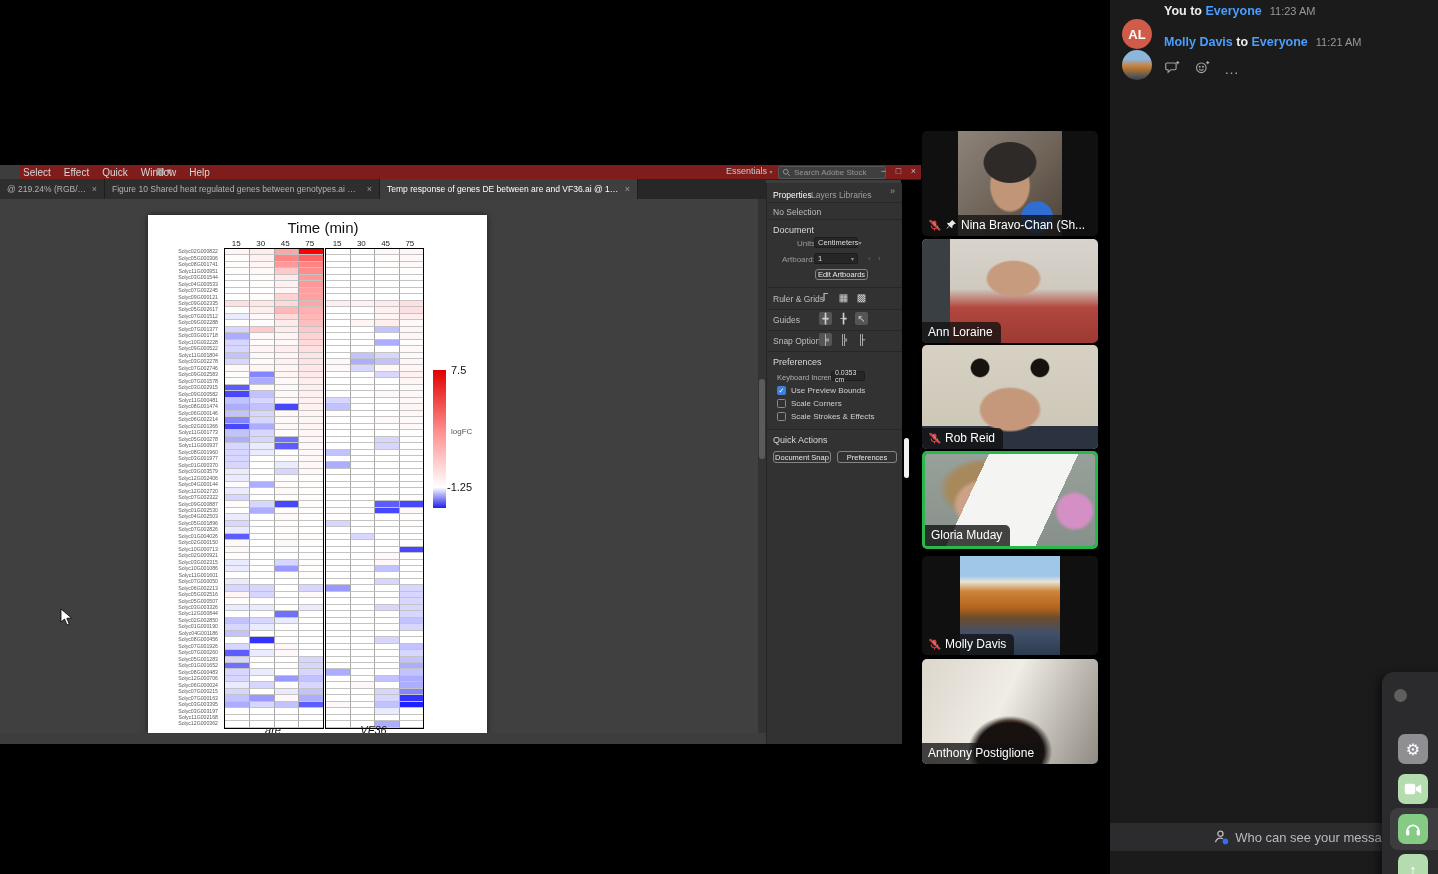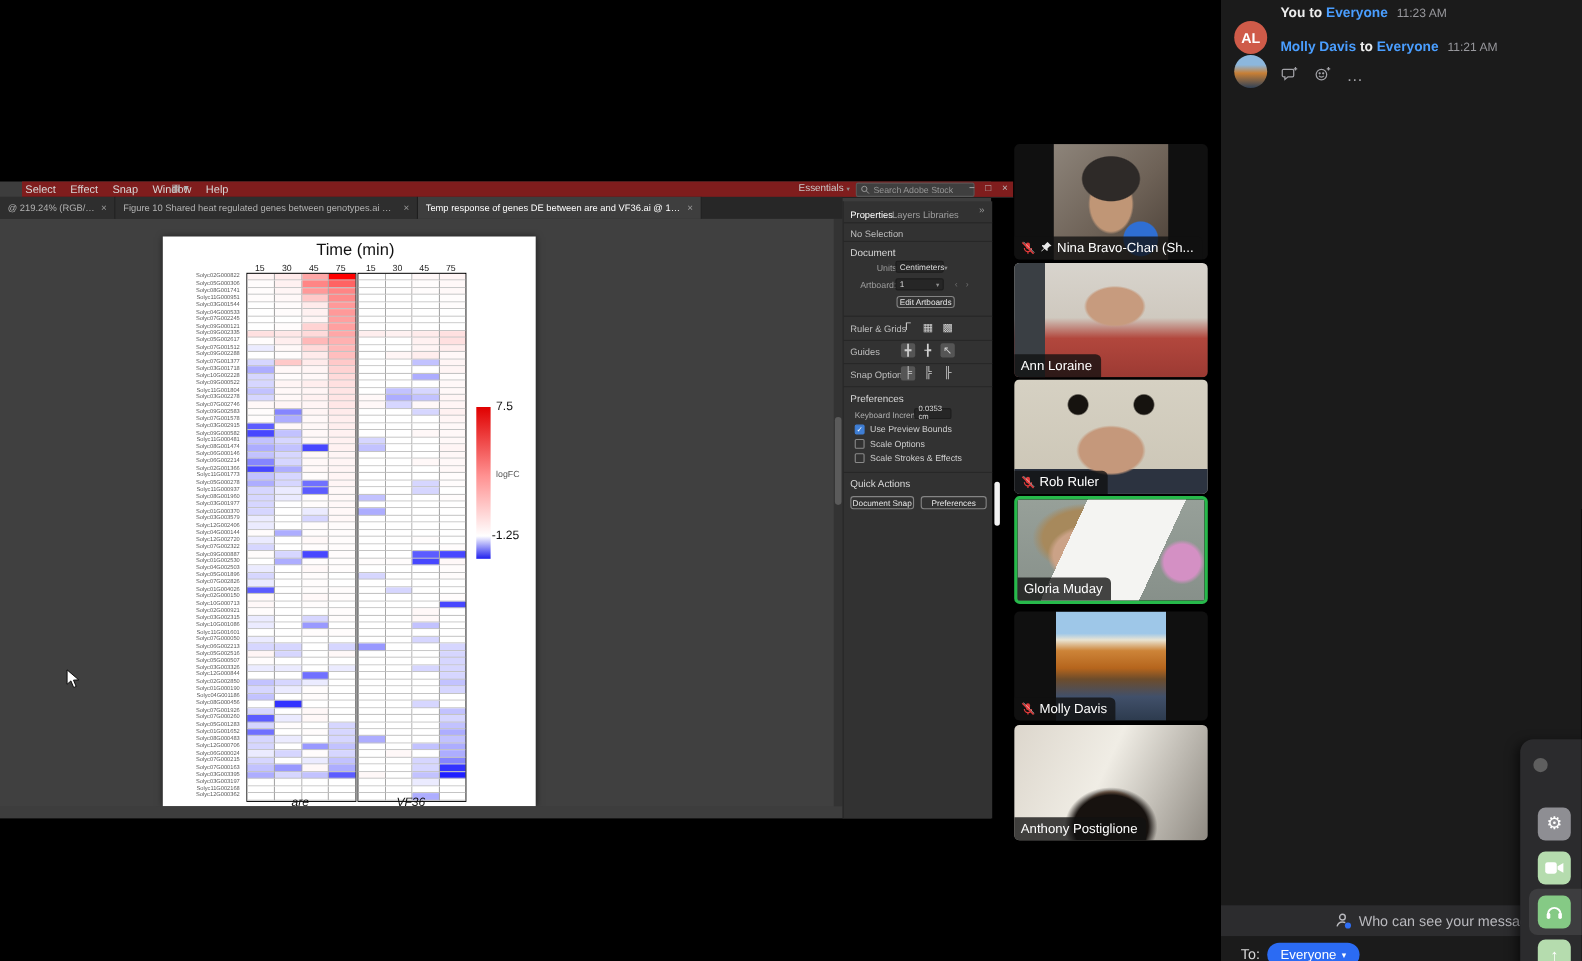--- a/index.html
+++ b/index.html
@@ -160,21 +160,21 @@
 </head>
 <body>
 
 <div id="root">
 
   <div id="ai-window" class="abs">
     <div id="menubar" class="abs">
       <div id="menu-items">
           <span class="menu-item">Select</span>
           <span class="menu-item">Effect</span>
-          <span class="menu-item">Snap</span>
+          <span class="menu-item">Quick</span>
           <span class="menu-item">Window</span>
           <span class="menu-item">Help</span>
         </div>
       <span id="ws-switcher-icon">▦ ▾</span>
       <span id="workspace"><span>Essentials</span> <span class="pp-chevron">▾</span></span>
       <div id="stock-search">
         <svg width="9" height="9" viewBox="0 0 12 12">
             <circle cx="5" cy="5" r="3.2" fill="none" stroke="#9a9a9a" stroke-width="1.2"></circle>
             <line x1="7.6" y1="7.6" x2="10.6" y2="10.6" stroke="#9a9a9a" stroke-width="1.2"></line>
           </svg>
@@ -1245,21 +1245,21 @@
       <div class="pp-field" style="left:64px;top:188px;width:34px;height:10px;font-size:7px">
         <span>0.0353 cm</span>
       </div>
       <div id="prefs-checkboxes">
           <div class="cb-row" style="top: 203px;">
             <span class="cb-box checked">✓</span>
             <span>Use Preview Bounds</span>
           </div>
           <div class="cb-row" style="top: 216px;">
             <span class="cb-box"></span>
-            <span>Scale Options</span>
+            <span>Scale Corners</span>
           </div>
           <div class="cb-row" style="top: 229px;">
             <span class="cb-box"></span>
             <span>Scale Strokes &amp; Effects</span>
           </div>
         </div>
       <div class="pp-divider" style="top:246px"></div>
       <span class="pp pp-section" style="left:6px;top:252px">Quick Actions</span>
       <div class="pp-btn" style="left:6px;top:268px;width:58px;height:12px">Document Snap</div>
       <div class="pp-btn" style="left:70px;top:268px;width:60px;height:12px">Preferences</div>
@@ -1299,21 +1299,21 @@
       <div class="vid-tile" style="top: 345px; height: 104px;">
         <div class="vid-content vid-rob"></div>
         <div class="name-bar">
           <svg width="13" height="13" viewBox="0 0 14 14">
             <rect x="5" y="1.5" width="4" height="6.5" rx="2" fill="#e23b3b"></rect>
             <path d="M3.5 7a3.5 3.5 0 0 0 7 0" fill="none" stroke="#e23b3b" stroke-width="1.2"></path>
             <path d="M7 10.5v2" stroke="#e23b3b" stroke-width="1.2"></path>
             <line x1="1.5" y1="1.5" x2="12.5" y2="12.5" stroke="#e23b3b" stroke-width="1.5"></line>
             <line x1="2.6" y1="0.9" x2="13.2" y2="11.5" stroke="#fff" stroke-width="0.8" opacity="0.7"></line>
           </svg>
-          <span>Rob Ruler</span>
+          <span>Rob Reid</span>
         </div>
       </div>
       <div class="vid-tile active-speaker" style="top: 451px; height: 98px;">
         <div class="vid-content vid-gloria"></div>
         <div class="name-bar">
           <span>Gloria Muday</span>
         </div>
       </div>
       <div class="vid-tile" style="top: 556px; height: 99px;">
         <div class="vid-content vid-molly" style="width: 100px; left: 38px;"></div>
@@ -1365,27 +1365,20 @@
 
   <div id="privacy-bar" class="abs">
     <svg width="16" height="16" viewBox="0 0 16 16">
       <circle cx="7.4" cy="4.8" r="2.6" stroke="#b9b9be" fill="none" stroke-width="1.3"></circle>
       <path d="M2.5 13.2c.8-2.8 2.6-4 4.9-4 1 0 1.9.2 2.6.6" stroke="#b9b9be" fill="none" stroke-width="1.3"></path>
       <circle cx="12.4" cy="12.4" r="2.8" fill="#2f6ef5"></circle>
     </svg>
     <span>Who can see your messages?</span>
   </div>
 
-  <div id="to-row" class="abs">
-    <span id="to-label">To:</span>
-    <button id="to-pill">
-      <span>Everyone</span>
-        <span class="pill-chevron">▾</span>
-    </button>
-  </div>
 
   <div id="overlay-menu" class="abs">
     <div id="overlay-dot"></div>
     <div class="ov-row-highlight"></div>
     <div class="ov-icon ov-gear" style="top:62px">⚙</div>
     <div class="ov-icon ov-cam" style="top:102px">
       <svg width="18" height="14" viewBox="0 0 24 18">
           <rect x="1" y="2" width="14" height="14" rx="3" fill="#fff"></rect>
           <path d="M16 7l7-4v12l-7-4z" fill="#fff"></path>
         </svg>

